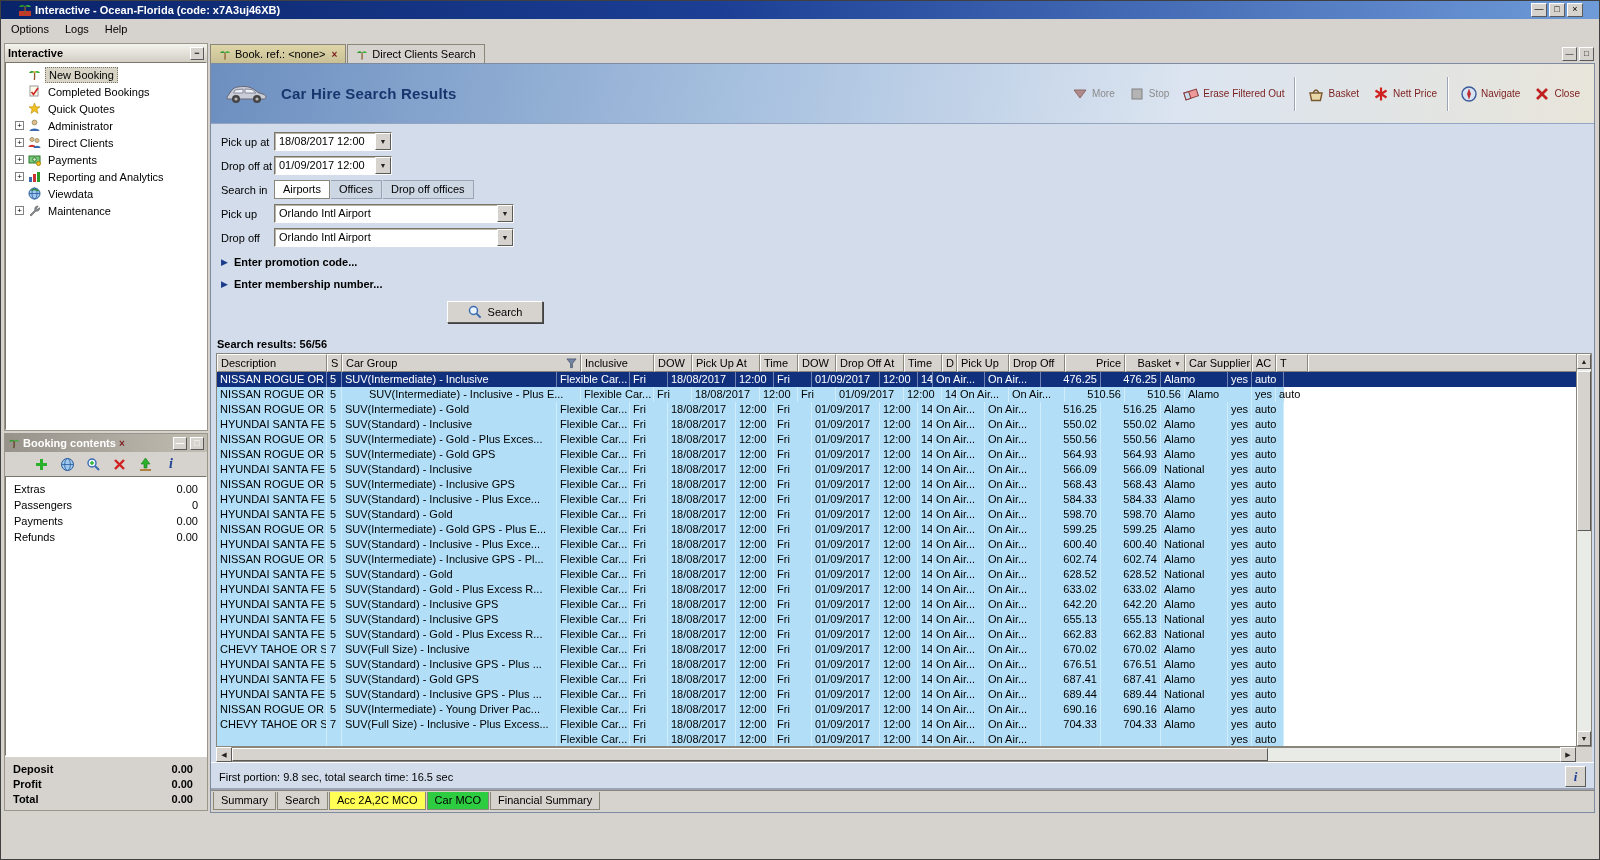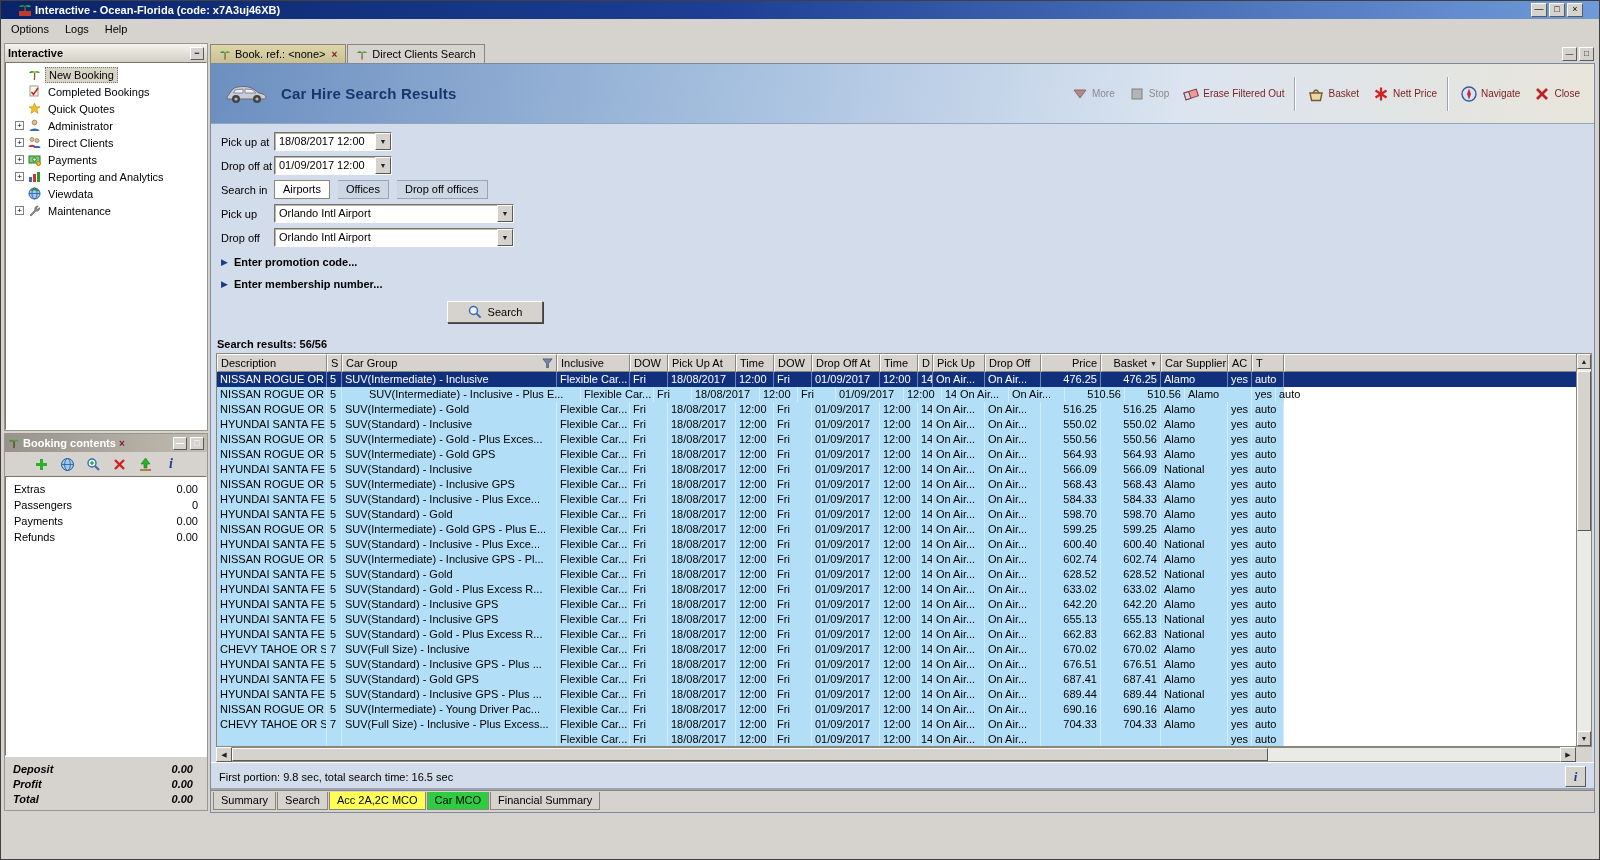--- a/index.html
+++ b/index.html
@@ -44,21 +44,21 @@
     display:flex; flex-direction:column; border:1px solid #9a968c; background:#d6d3ce; }
   .bcap { height:18px; display:flex; align-items:center; gap:3px; padding:0 3px;
     background:linear-gradient(90deg,#97928a,#c2bdb2); color:#fff; font-weight:bold; }
   .bcap .bx { color:#7b1d1d; font-weight:bold; font-size:10px; }
   .bcap .sp { flex:1; }
   .btool { height:24px; display:flex; align-items:center; justify-content:center; gap:9px; }
   .btool .ib { width:17px; height:17px; display:flex; align-items:center; justify-content:center; }
   .blist { flex:1; background:#fff; border:1px solid; border-color:#7a7669 #fff #fff #7a7669; padding-top:4px; }
   .brow { display:flex; height:16px; align-items:center; padding:0 8px; }
   .brow .v { margin-left:auto; }
-  .btotals { padding:4px 0 4px; border-top:1px solid #fff;font-style:italic; }
+  .btotals { padding:4px 0 4px; border-top:1px solid #fff; }
   .trowt { display:flex; height:15px; align-items:center; padding:0 8px 0 8px; font-weight:bold; }
   .trowt .v { margin-left:auto; padding-right:6px; }
 
   
   .main { position:absolute; top:42px; left:209px; right:4px; height:770px; display:flex; flex-direction:column; }
   .tabstrip { height:20px; display:flex; align-items:flex-end; gap:1px; }
   .tab { height:19px; display:flex; align-items:center; gap:4px; padding:0 8px;
     border:1px solid #8a8678; border-bottom:none; background:#d6d3ce; }
   .tab.active { background:linear-gradient(180deg,#ded5a8,#c9c096); font-weight:normal; }
   .tabx { color:#7b1d1d; font-weight:bold; font-size:10px; margin-left:2px; }
@@ -82,21 +82,21 @@
   
   .form { flex:none; padding:8px 0 0 10px; }
   .frow { display:flex; align-items:center; margin-bottom:5px; }
   .flabel { width:53px; flex:none; }
   .combo { display:flex; height:19px; background:#fff; border:1px solid; border-color:#7a7669 #fff #fff #7a7669; box-shadow:inset 1px 1px 0 #b8b4a8; }
   .combo .val { flex:1; padding:2px 4px 0; white-space:nowrap; overflow:hidden; }
   .combo .btn { width:16px; flex:none; background:#d6d3ce; border:1px solid; border-color:#fff #5a5a5a #5a5a5a #fff;
     font-size:7px; text-align:center; line-height:15px; color:#222; }
   .combo.w-date { width:118px; }
   .combo.w-air { width:240px; }
-  .sitabs { display:flex; align-items:flex-end; gap:8px; }
+  .sitabs { display:flex; align-items:flex-end; gap:1px; }
   .sitab { padding:2px 8px 3px; border:1px solid #9aa4b4; border-left:none; background:#cdd7e4; }
   .sitab.sel { background:#fff; border:1px solid #8a8678; font-weight:normal; }
   .disc { margin:3px 0 3px 0; display:flex; align-items:center; gap:6px; height:19px; }
   .disc .arr { color:#1a3a8c; font-size:9px; }
   .disc .txt { font-weight:bold; }
   .searchrow { margin:8px 0 10px 226px; }
   .searchbtn { display:inline-flex; align-items:center; justify-content:center; gap:6px; width:96px; height:22px;
     background:#d6d3ce; border:1px solid; border-color:#fff #5a5a5a #5a5a5a #fff; box-shadow:1px 1px 0 #404040; }
 
   .results-label { height:20px; flex:none; padding-left:6px; font-weight:bold; display:flex; align-items:flex-end; padding-bottom:3px; }
@@ -522,21 +522,21 @@
 
     <div class="tablezone">
       <div class="tablemain">
         <div class="theader" id="theader">
               <div class="hcell" style="width: 110px;">
                 <span>Description</span>
               </div>
               <div class="hcell" style="width: 15px;">
                 <span>S</span>
               </div>
-              <div class="hcell" style="width: 215px;">
+              <div class="hcell" style="width: 239px;">
                 <span>Car Group</span>
                 <svg class="funnel" width="11" height="11" viewBox="0 0 12 12">
                   <path d="M1 1 h10 L7 6 v4.5 H5 V6 Z" fill="#7387a3" stroke="#44506a" stroke-width="0.8"></path>
                 </svg>
               </div>
               <div class="hcell" style="width: 73px;">
                 <span>Inclusive</span>
               </div>
               <div class="hcell" style="width: 38px;">
                 <span>DOW</span>

